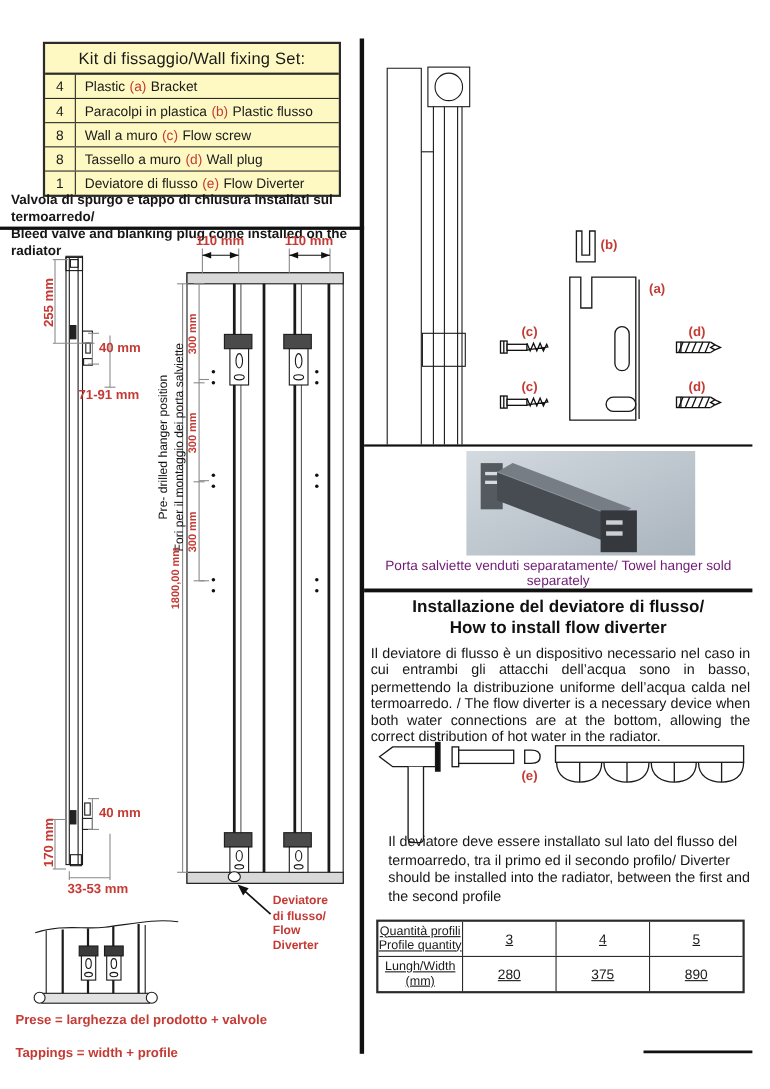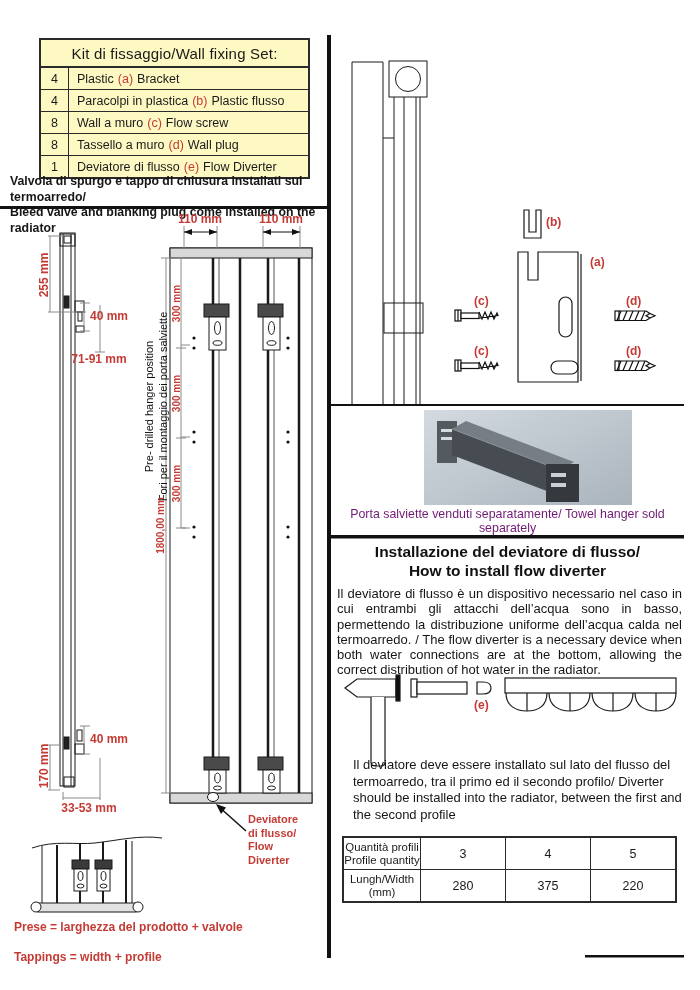--- a/index.html
+++ b/index.html
@@ -26,21 +26,21 @@
   #hanger-note{left:142px;top:514px;width:215px;transform:rotate(-90deg);transform-origin:0 0;
                font-size:11px;line-height:14px;text-align:center;color:#111;}
   
   #towel-caption{left:331px;top:507px;width:353px;text-align:center;font-size:12.4px;color:#701a75;}
   #flow-title-it,#flow-title-en{left:331px;width:353px;text-align:center;font-weight:700;font-size:15.5px;color:#111;}
   #flow-body{left:337px;top:586px;width:345px;font-size:13px;line-height:15.3px;text-align:justify;color:#161616;}
   #flow-note{left:337px;top:757px;width:347px;font-size:13px;line-height:16.5px;color:#161616;margin-left:16px;}
   #diverter-label{left:248px;top:813px;width:80px;font-size:11px;line-height:13.5px;font-weight:700;color:#c43b35;}
   
   #profile-table{left:342px;top:836px;width:331px;border:2px solid #2b2b2b;background:#fff;}
-  .pt-row{display:flex;height:31px;}
+  .pt-row{display:flex;height:31px;text-decoration:underline;}
   .pt-row:first-child{border-bottom:1.5px solid #2b2b2b;}
   .pt-h{width:76px;border-right:1.5px solid #2b2b2b;display:flex;align-items:center;justify-content:center;
         font-size:11.4px;line-height:13px;text-align:center;}
   .pt-c{flex:1;border-right:1.5px solid #2b2b2b;display:flex;align-items:center;justify-content:center;font-size:12.5px;}
   .pt-c:last-child{border-right:none;}
   .note-red{font-size:12px;font-weight:700;color:#c43b35;}
 </style>
 </head>
 <body>
 
@@ -368,17 +368,17 @@
 Profile quantity</div>
       <div class="pt-c">3</div>
       <div class="pt-c">4</div>
       <div class="pt-c">5</div>
     </div>
     <div class="pt-row">
       <div class="pt-h pre">Lungh/Width
 (mm)</div>
       <div class="pt-c">280</div>
       <div class="pt-c">375</div>
-      <div class="pt-c">220</div>
+      <div class="pt-c">890</div>
     </div>
   </div>
 
 </div>
 
 </body></html>

